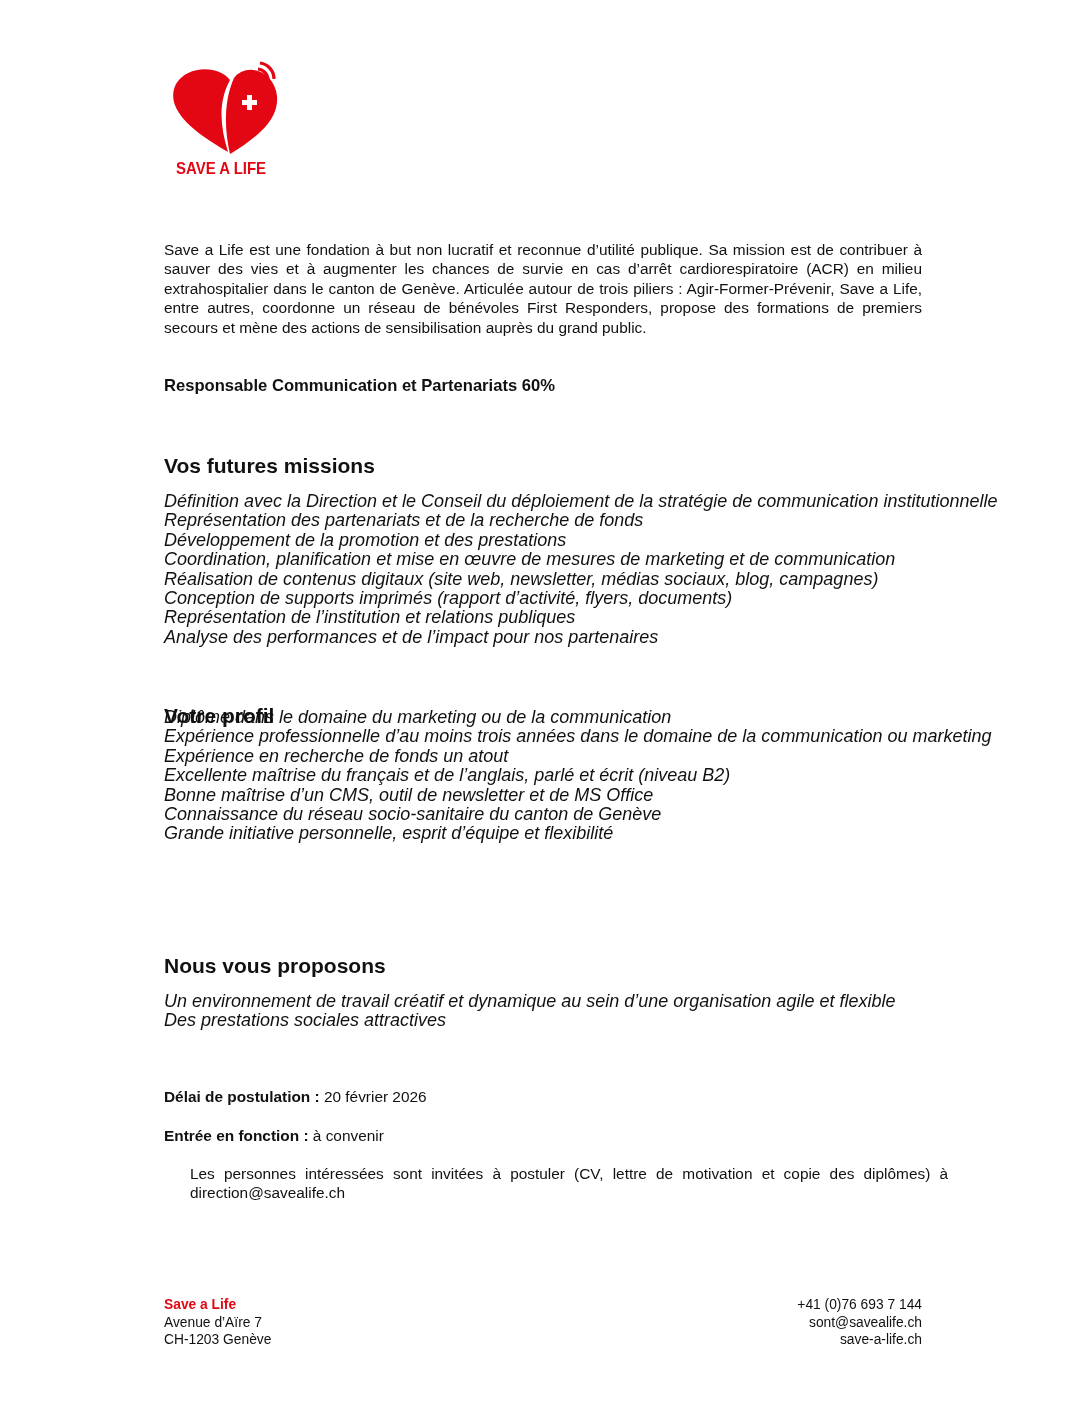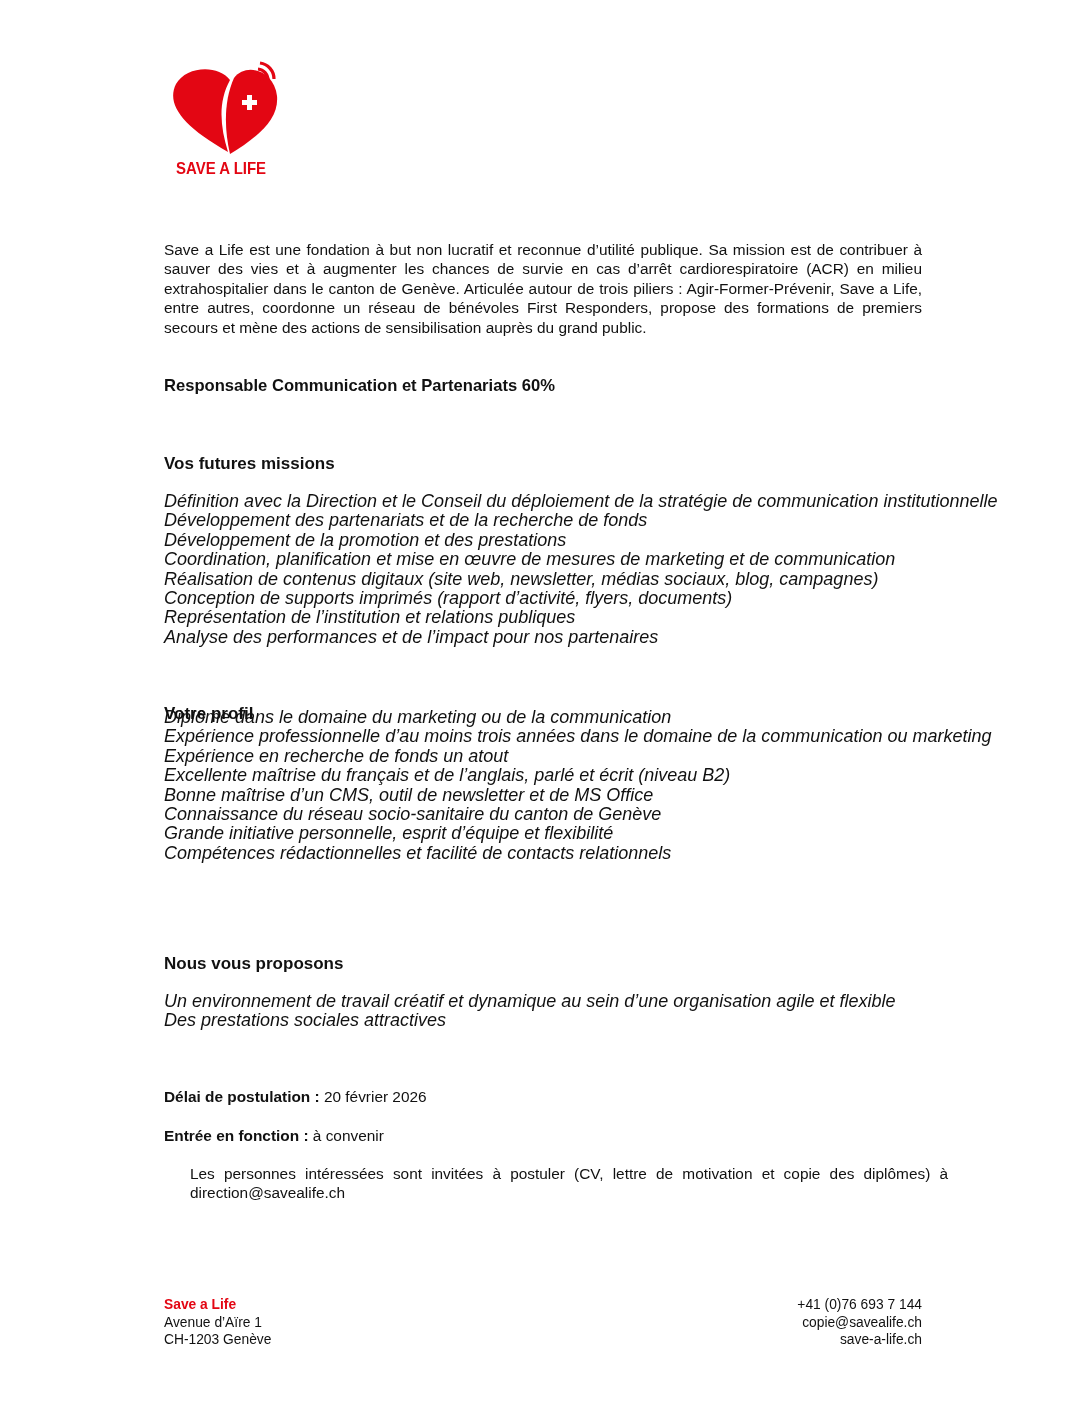--- a/index.html
+++ b/index.html
@@ -11,21 +11,21 @@
     .logo svg { display: block; }
     .logo-text {
       position: absolute; left: 8px; top: 103px;
       font-family: "Liberation Sans", sans-serif; font-weight: bold;
       font-size: 17px; color: #e30613; letter-spacing: 0px;
       transform: scaleX(0.88); transform-origin: left top; white-space: nowrap;
     }
     .content { position: absolute; left: 164px; width: 758px; font-size: 15.4px; line-height: 19.4px; }
     .intro { top: 224px; text-align: justify; margin-top: 16px; }
     .job-title { position: absolute; left: 164px; top: 376px; font-size: 16.6px; font-weight: bold; }
-    .section-title { position: absolute; left: 164px; font-size: 17px; font-weight: bold; }
+    .section-title { position: absolute; left: 164px; font-size: 21px; font-weight: bold; }
     .list { position: absolute; left: 164px; width: 770px; font-size: 18px; line-height: 19.4px; font-style: italic; }
     .list div { white-space: nowrap; }
     .list .wrap { white-space: normal; text-align: justify; width: 758px; text-align-last: left; }
     .kv { position: absolute; left: 164px; font-size: 15.4px; }
     .kv b { font-weight: bold; }
     .apply { position: absolute; left: 164px; top: 1164px; width: 758px; font-size: 15.4px; line-height: 19.4px; text-align: justify; margin-left: 26px; }
     .footer-left { position: absolute; left: 164px; top: 1296px; font-size: 13.8px; line-height: 17.6px; }
     .footer-left .org { color: #e30613; font-weight: bold; }
     .footer-right { position: absolute; right: 166px; top: 1296px; font-size: 13.8px; line-height: 17.6px; text-align: right; }
   </style>
@@ -49,60 +49,59 @@
   <div class="logo-text">SAVE A LIFE</div>
 </div>
 
 <div class="content intro">Save a Life est une fondation à but non lucratif et reconnue d’utilité publique. Sa mission est de contribuer à sauver des vies et à augmenter les chances de survie en cas d’arrêt cardiorespiratoire (ACR) en milieu extrahospitalier dans le canton de Genève. Articulée autour de trois piliers : Agir-Former-Prévenir, Save a Life, entre autres, coordonne un réseau de bénévoles First Responders, propose des formations de premiers secours et mène des actions de sensibilisation auprès du grand public.</div>
 
 <div class="job-title">Responsable Communication et Partenariats 60%</div>
 
 <div class="section-title" style="top:454px">Vos futures missions</div>
 <div class="list" style="top:492px">
   <div>Définition avec la Direction et le Conseil du déploiement de la stratégie de communication institutionnelle</div>
-  <div>Développement des partenariats et de la recherche de fonds</div>
+  <div>Représentation des partenariats et de la recherche de fonds</div>
   <div>Développement de la promotion et des prestations</div>
   <div>Coordination, planification et mise en œuvre de mesures de marketing et de communication</div>
   <div>Réalisation de contenus digitaux (site web, newsletter, médias sociaux, blog, campagnes)</div>
   <div>Conception de supports imprimés (rapport d’activité, flyers, documents)</div>
   <div>Représentation de l’institution et relations publiques</div>
   <div>Analyse des performances et de l’impact pour nos partenaires</div>
 </div>
 
 <div class="section-title" style="top:704px">Votre profil</div>
 <div class="list" style="top:708px">
   <div>Diplôme dans le domaine du marketing ou de la communication</div>
   <div>Expérience professionnelle d’au moins trois années dans le domaine de la communication ou marketing</div>
   <div>Expérience en recherche de fonds un atout</div>
   <div>Excellente maîtrise du français et de l’anglais, parlé et écrit (niveau B2)</div>
   <div>Bonne maîtrise d’un CMS, outil de newsletter et de MS Office</div>
   <div>Connaissance du réseau socio-sanitaire du canton de Genève</div>
   <div>Grande initiative personnelle, esprit d’équipe et flexibilité</div>
-  <div>Compétences rédactionnelles et facilité de contacts relationnels</div>
 </div>
 
 <div class="section-title" style="top:954px">Nous vous proposons</div>
 <div class="list" style="top:992px">
   <div>Un environnement de travail créatif et dynamique au sein d’une organisation agile et flexible</div>
   <div>Des prestations sociales attractives</div>
 </div>
 
 <div class="kv" style="top:1088px">
   <b>Délai de postulation :</b><span> 20 février 2026</span>
 </div>
 
 <div class="kv" style="top:1127px">
   <b>Entrée en fonction :</b><span> à convenir</span>
 </div>
 
 <div class="apply">Les personnes intéressées sont invitées à postuler (CV, lettre de motivation et copie des diplômes) à direction@savealife.ch</div>
 
 <div class="footer-left">
   <div class="org">Save a Life</div>
-  <div>Avenue d’Aïre 1</div>
+  <div>Avenue d’Aïre 7</div>
   <div>CH-1203 Genève</div>
 </div>
 
 <div class="footer-right">
   <div>+41 (0)76 693 7 144</div>
-  <div>copie@savealife.ch</div>
+  <div>sont@savealife.ch</div>
   <div>save-a-life.ch</div>
 </div>
 
 </body></html>

